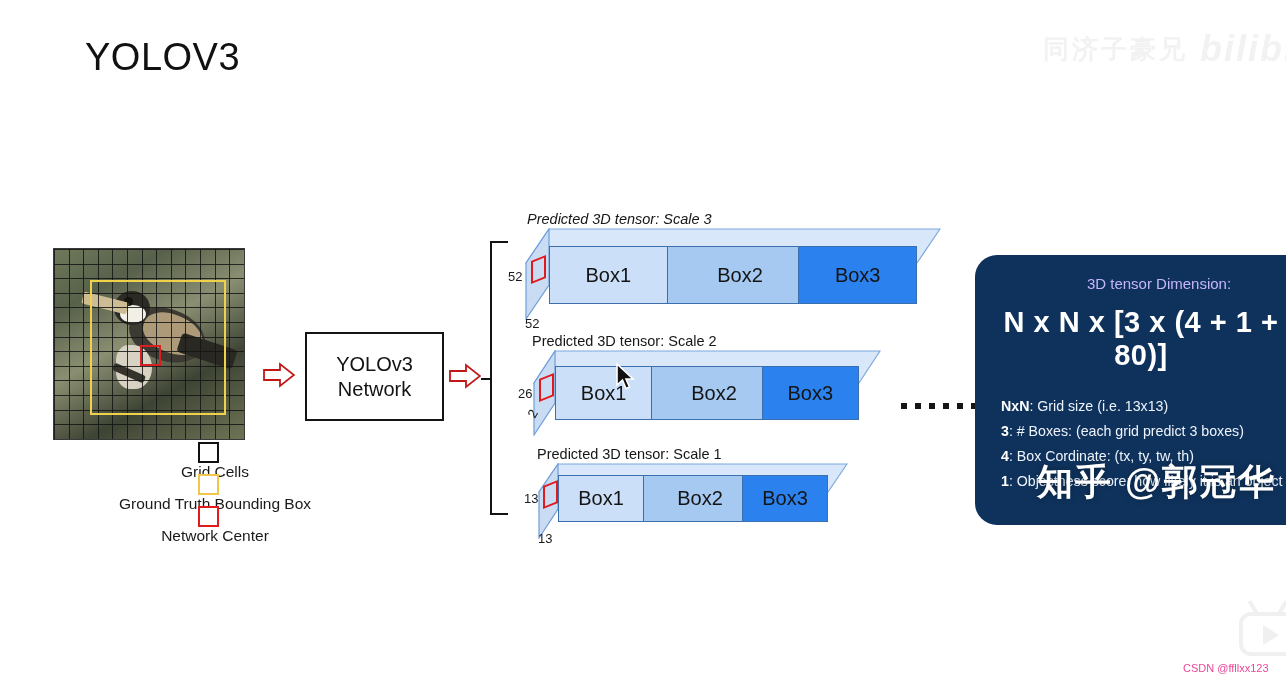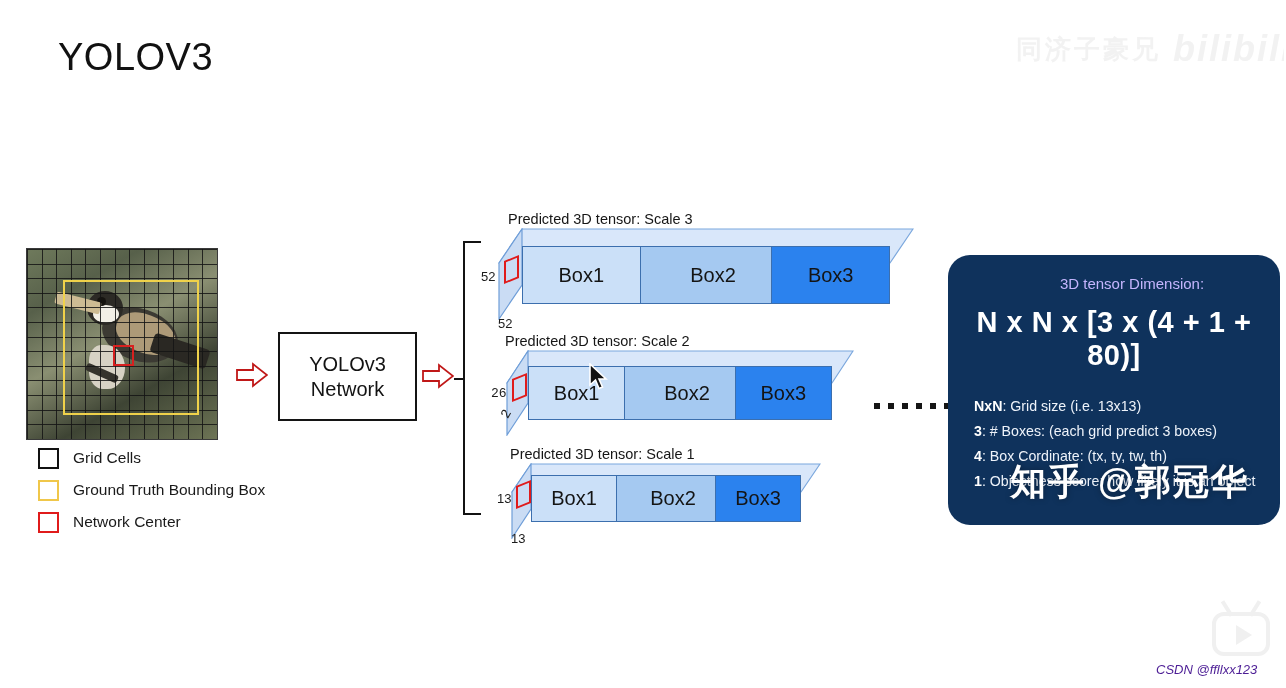--- a/index.html
+++ b/index.html
@@ -3,21 +3,21 @@
 <meta charset="utf-8">
 <style>
   html,body{margin:0;padding:0;}
   body{
     width:1286px;height:688px;
     background:#ffffff;
     font-family:"Liberation Sans", sans-serif;
     overflow:hidden;
     position:relative;
   }
-  .slide{position:absolute;inset:0;}
+  .slide{position:absolute;inset:0;margin-left:27px;}
 
   
   #page-title{
     position:absolute;left:58px;top:36px;
     font-size:38px;color:#111;letter-spacing:.5px;
     font-weight:400;
   }
 
   
   #bili-watermark{
@@ -50,21 +50,21 @@
     position:absolute;left:36px;top:31px;width:132px;height:131px;
     border:2px solid #f0d24a;
   }
   #object-center-box{
     position:absolute;left:86px;top:96px;width:17px;height:17px;
     border:2.5px solid #d8201f;
   }
 
   
   #legend{position:absolute;left:38px;top:442px;width:300px;}
-  .legend-row{display:flex;align-items:center;height:32px;}
+  .legend-row{display:flex;align-items:center;height:32px;flex-direction:column;}
   .legend-swatch{width:17px;height:17px;background:#fff;margin-right:14px;flex:0 0 auto;}
   .sw-black{border:2px solid #111;}
   .sw-gold{border:2px solid #f0c74a;}
   .sw-red{border:2px solid #e01b1b;}
   .legend-label{font-size:15.5px;color:#1a1a1a;}
 
   
   .red-arrow{position:absolute;}
   #arrow-in{left:236px;top:362px;}
   #arrow-out{left:422px;top:363px;}
@@ -139,21 +139,21 @@
     position:absolute;left:1010px;top:458px;
     font-size:36px;font-weight:700;color:#ffffff;
     text-shadow:0 0 6px rgba(0,0,0,.35);
     white-space:nowrap;letter-spacing:2px;
     pointer-events:none;
   }
 
   
   #csdn-credit{
     position:absolute;left:1156px;top:662px;
-    font-size:13px;color:#4c1d95;white-space:nowrap;font-style:italic;
+    font-size:11px;color:#ec4899;white-space:nowrap;
   }
   #bili-tv-logo{
     position:absolute;left:1212px;top:612px;width:58px;height:44px;
     border:4px solid #f0f0f0;border-radius:12px;box-sizing:border-box;
   }
   #bili-tv-logo:before,#bili-tv-logo:after{
     content:"";position:absolute;top:-16px;width:4px;height:17px;background:#f0f0f0;
   }
   #bili-tv-logo:before{left:9px;transform:rotate(-32deg);}
   #bili-tv-logo:after{right:9px;transform:rotate(32deg);}
@@ -219,21 +219,21 @@
     <span class="nl">Network</span>
   </div>
 
   <svg id="arrow-out" class="red-arrow" width="32" height="26" viewBox="0 0 32 26">
     <polygon points="1,8 17,8 17,2 31,13 17,24 17,18 1,18" fill="#ffffff" stroke="#c01818" stroke-width="1.8"></polygon>
   </svg>
 
   <div id="scale-bracket"></div>
 
   <div class="tensor" style="left:498px;top:212px;width:420px;height:110px;">
-    <div class="tensor-caption" style="left:10px;top:-1px;">Predicted 3D tensor: Scale 3</div>
+    <div class="tensor-caption" style="left:2px;top:-1px;font-style:italic;">Predicted 3D tensor: Scale 3</div>
     <div class="cube">
 
       <svg style="position:absolute;left:0;top:16px;" width="416" height="36">
         <polygon points="1,35 24,1 415,1 392,35" fill="#d9e7fa" stroke="#7ba7dd" stroke-width="1.2"></polygon>
       </svg>
 
       <svg style="position:absolute;left:0;top:16px;" width="30" height="92">
         <polygon points="1,35 24,1 24,57 1,91" fill="#cadcf4" stroke="#6f9ed8" stroke-width="1.2"></polygon>
       </svg>
       <div class="cell-marker" style="left:6px;top:46px;"></div>
@@ -257,21 +257,21 @@
       <svg style="position:absolute;left:0;top:16px;" width="28" height="86">
         <polygon points="1,33 22,1 22,53 1,85" fill="#cadcf4" stroke="#6f9ed8" stroke-width="1.2"></polygon>
       </svg>
       <div class="cell-marker" style="left:6px;top:42px;"></div>
       <div class="cube-front" style="left:22px;top:32px;width:304px;height:54px;">
         <div class="box-cell bx1">Box1</div>
         <div class="box-cell bx2">Box2</div>
         <div class="box-cell bx3">Box3</div>
       </div>
     </div>
-    <div class="dim-label" style="left:-15px;top:52px;font-family:Liberation Mono, monospace;">26</div>
+    <div class="dim-label" style="left:-15px;top:52px;">26</div>
     <div class="dim-label" style="left:-4px;top:72px;transform:rotate(-60deg);">2</div>
   </div>
 
   <div class="tensor" style="left:511px;top:447px;width:315px;height:95px;">
     <div class="tensor-caption" style="left:-1px;top:-1px;">Predicted 3D tensor: Scale 1</div>
     <div class="cube">
       <svg style="position:absolute;left:0;top:16px;" width="310" height="30">
         <polygon points="1,29 20,1 309,1 290,29" fill="#d9e7fa" stroke="#7ba7dd" stroke-width="1.2"></polygon>
       </svg>
       <svg style="position:absolute;left:0;top:16px;" width="26" height="76">

